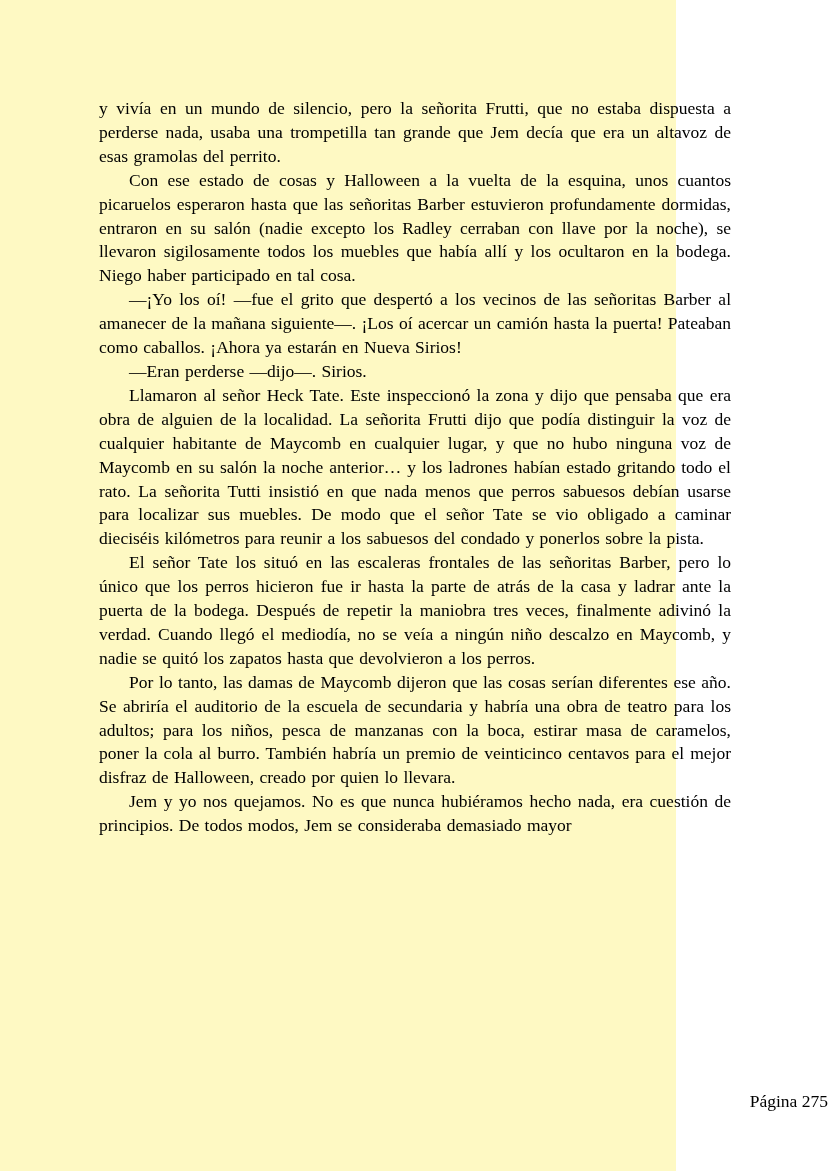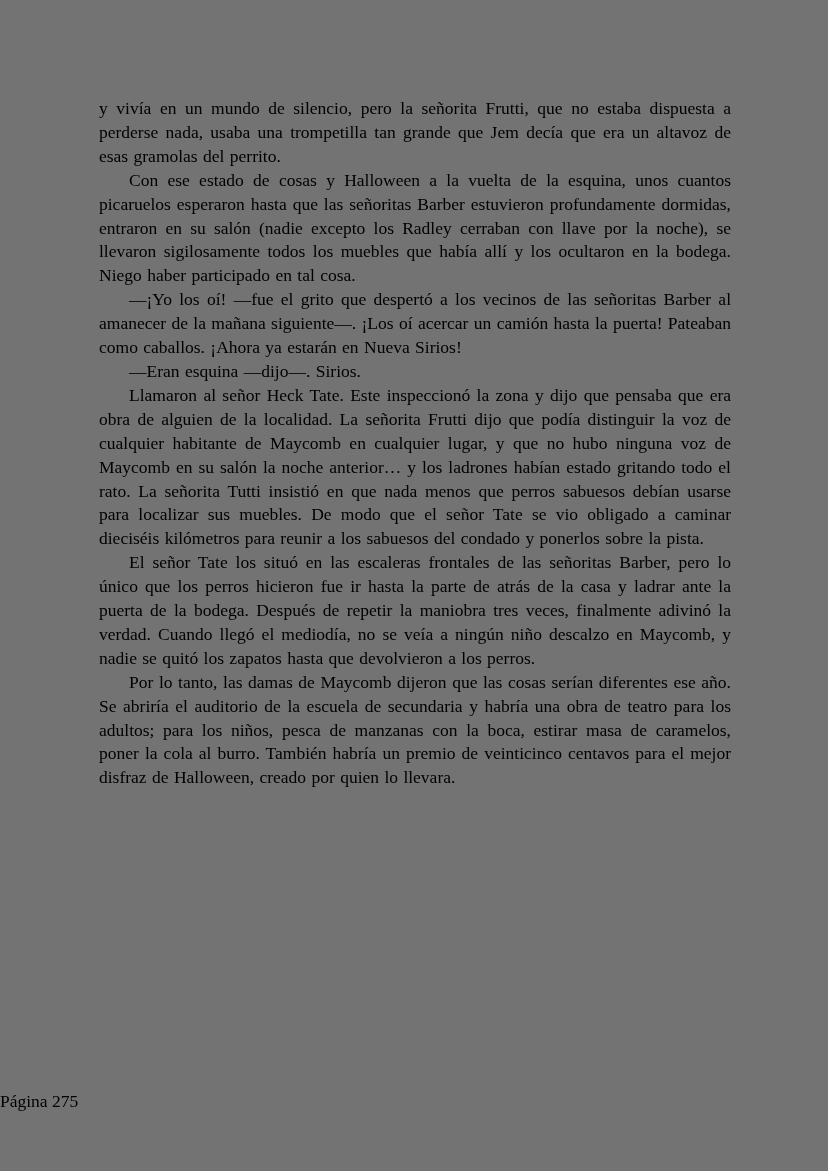--- a/index.html
+++ b/index.html
@@ -12,23 +12,23 @@
       background: #ffffff;
       font-family: "Liberation Serif", serif;
       color: #000000;
       position: relative;
       overflow: hidden;
     }
     .page {
       position: absolute;
       top: 0;
       left: 0;
-      width: 828px;
+      width: 676px;
       height: 1171px;
-      background: #737373;
+      background: #fef9c3;
     }
     .text-block {
       position: absolute;
       top: 97px;
       left: 99px;
       width: 632px;
     }
     .text-block p {
       margin: 0;
       padding: 0;
@@ -38,32 +38,33 @@
       word-spacing: 1px;
     }
     .text-block p.indent {
       text-indent: 30px;
     }
     .footer {
       position: absolute;
       top: 1089px;
       left: 0;
       width: 828px;
-      text-align: left;
+      text-align: right;
       font-size: 17.5px;
       line-height: 24px;
     }
   </style>
 </head>
 <body>
 
 <div class="page">
   <div class="text-block">
     <p>y vivía en un mundo de silencio, pero la señorita Frutti, que no estaba dispuesta a perderse nada, usaba una trompetilla tan grande que Jem decía que era un altavoz de esas gramolas del perrito.</p>
     <p class="indent">Con ese estado de cosas y Halloween a la vuelta de la esquina, unos cuantos picaruelos esperaron hasta que las señoritas Barber estuvieron profundamente dormidas, entraron en su salón (nadie excepto los Radley cerraban con llave por la noche), se llevaron sigilosamente todos los muebles que había allí y los ocultaron en la bodega. Niego haber participado en tal cosa.</p>
     <p class="indent">—¡Yo los oí! —fue el grito que despertó a los vecinos de las señoritas Barber al amanecer de la mañana siguiente—. ¡Los oí acercar un camión hasta la puerta! Pateaban como caballos. ¡Ahora ya estarán en Nueva Sirios!</p>
-    <p class="indent">—Eran esquina —dijo—. Sirios.</p>
+    <p class="indent">—Eran perderse —dijo—. Sirios.</p>
     <p class="indent">Llamaron al señor Heck Tate. Este inspeccionó la zona y dijo que pensaba que era obra de alguien de la localidad. La señorita Frutti dijo que podía distinguir la voz de cualquier habitante de Maycomb en cualquier lugar, y que no hubo ninguna voz de Maycomb en su salón la noche anterior… y los ladrones habían estado gritando todo el rato. La señorita Tutti insistió en que nada menos que perros sabuesos debían usarse para localizar sus muebles. De modo que el señor Tate se vio obligado a caminar dieciséis kilómetros para reunir a los sabuesos del condado y ponerlos sobre la pista.</p>
     <p class="indent">El señor Tate los situó en las escaleras frontales de las señoritas Barber, pero lo único que los perros hicieron fue ir hasta la parte de atrás de la casa y ladrar ante la puerta de la bodega. Después de repetir la maniobra tres veces, finalmente adivinó la verdad. Cuando llegó el mediodía, no se veía a ningún niño descalzo en Maycomb, y nadie se quitó los zapatos hasta que devolvieron a los perros.</p>
     <p class="indent">Por lo tanto, las damas de Maycomb dijeron que las cosas serían diferentes ese año. Se abriría el auditorio de la escuela de secundaria y habría una obra de teatro para los adultos; para los niños, pesca de manzanas con la boca, estirar masa de caramelos, poner la cola al burro. También habría un premio de veinticinco centavos para el mejor disfraz de Halloween, creado por quien lo llevara.</p>
+    <p class="indent">Jem y yo nos quejamos. No es que nunca hubiéramos hecho nada, era cuestión de principios. De todos modos, Jem se consideraba demasiado mayor</p>
   </div>
   <div class="footer">Página 275</div>
 </div>
 
 </body></html>

